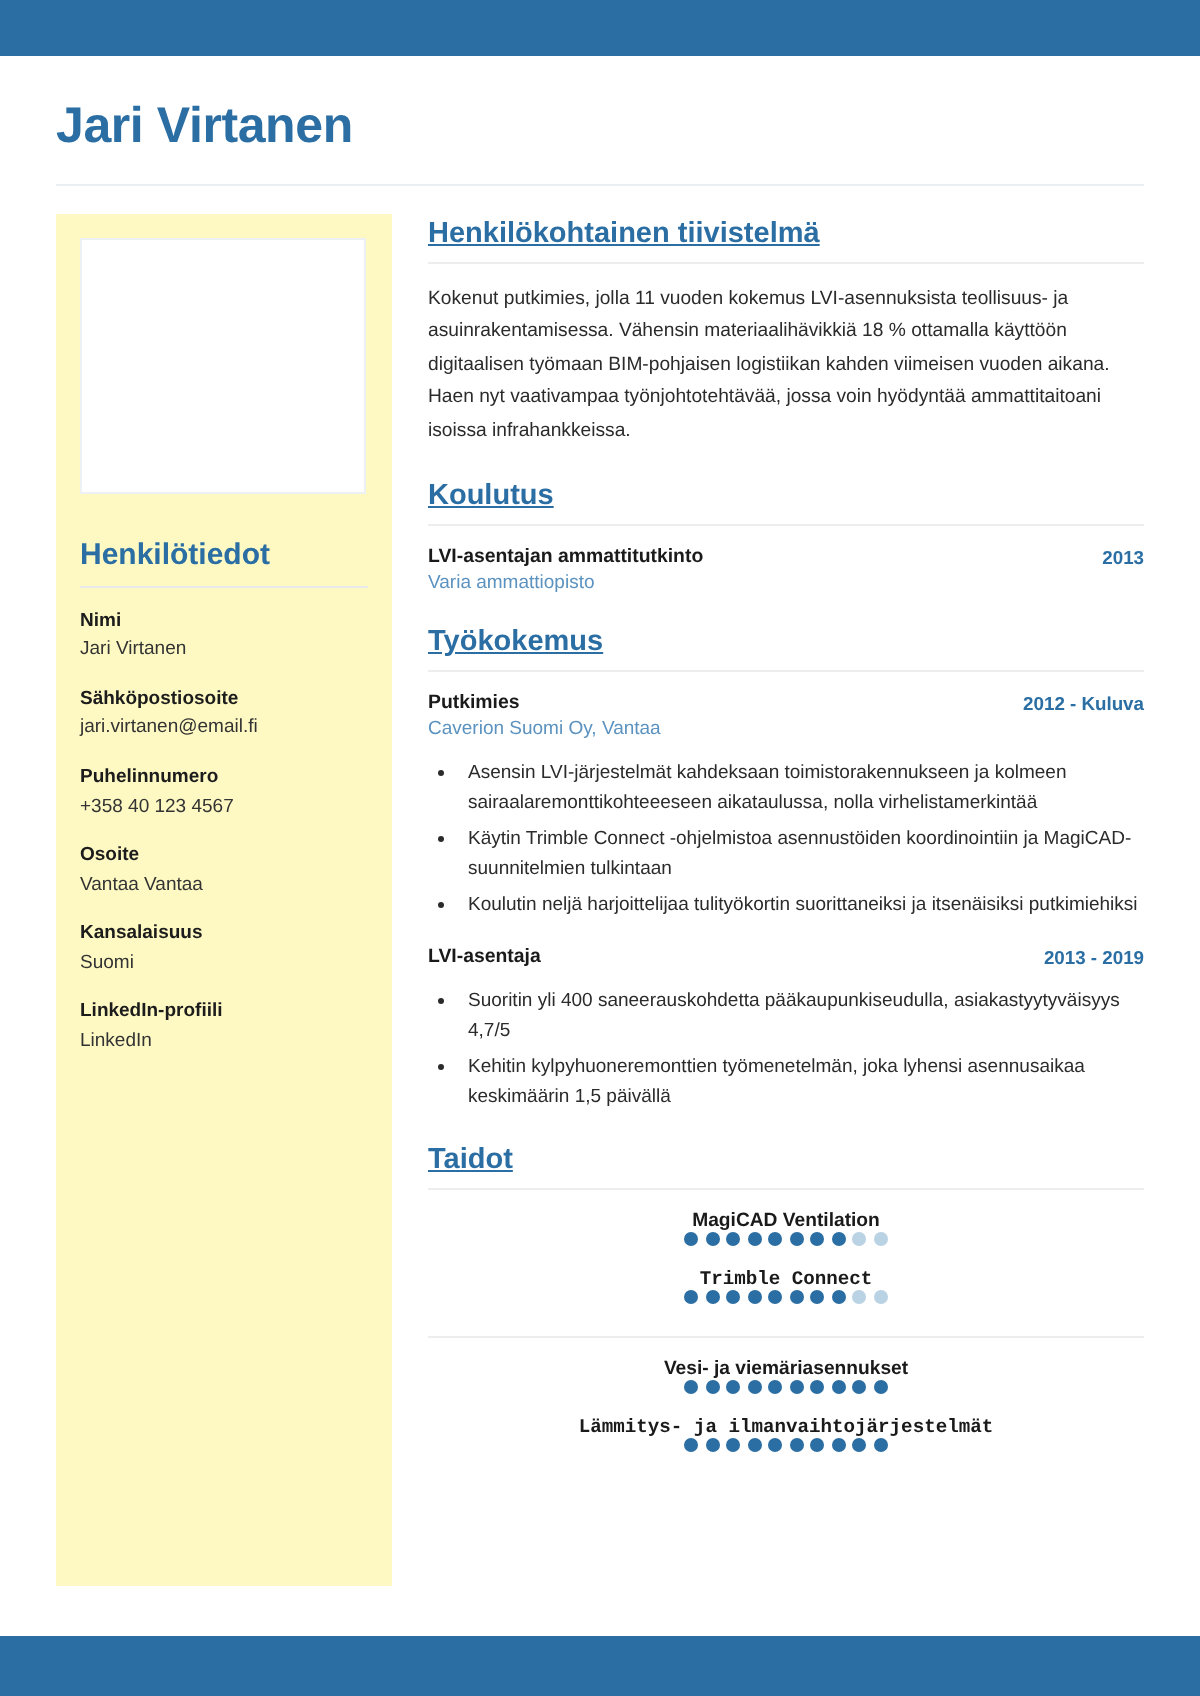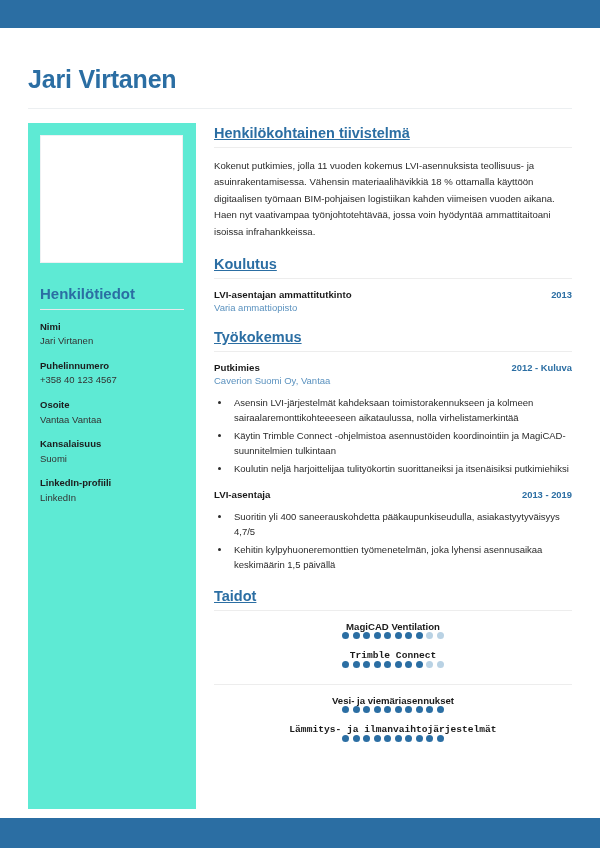--- a/index.html
+++ b/index.html
@@ -27,21 +27,21 @@
   .bottom-bar {
     position: absolute;
     bottom: 0; left: 0;
     width: 600px;
     height: 30px;
     background: #2b6ea3;
   }
 
   .page {
     position: absolute;
-    top: 44px; left: 0;
+    top: 28px; left: 0;
     width: 600px;
     height: 790px;
     padding: 0 28px;
   }
 
   
   .name-block {
     padding-top: 22px;
   }
   .name {
@@ -59,21 +59,21 @@
 
   
   .body-cols {
     display: flex;
     align-items: flex-start;
     margin-top: 14px;
   }
   .sidebar {
     width: 168px;
     flex: 0 0 168px;
-    background: #5eead4;
+    background: #fef9c3;
     padding: 10px 12px 22px 12px;
     min-height: 686px;
   }
   .main {
     flex: 1 1 auto;
     padding-left: 18px;
     padding-top: 2px;
   }
 
   
@@ -215,20 +215,24 @@
 
       <div class="side-heading">Henkilötiedot</div>
       <div class="side-rule"></div>
 
       <div id="details-list">
           <div class="detail">
             <div class="detail-label">Nimi</div>
             <div class="detail-value">Jari Virtanen</div>
           </div>
           <div class="detail">
+            <div class="detail-label">Sähköpostiosoite</div>
+            <div class="detail-value">jari.virtanen@email.fi</div>
+          </div>
+          <div class="detail">
             <div class="detail-label">Puhelinnumero</div>
             <div class="detail-value">+358 40 123 4567</div>
           </div>
           <div class="detail">
             <div class="detail-label">Osoite</div>
             <div class="detail-value">Vantaa Vantaa</div>
           </div>
           <div class="detail">
             <div class="detail-label">Kansalaisuus</div>
             <div class="detail-value">Suomi</div>

